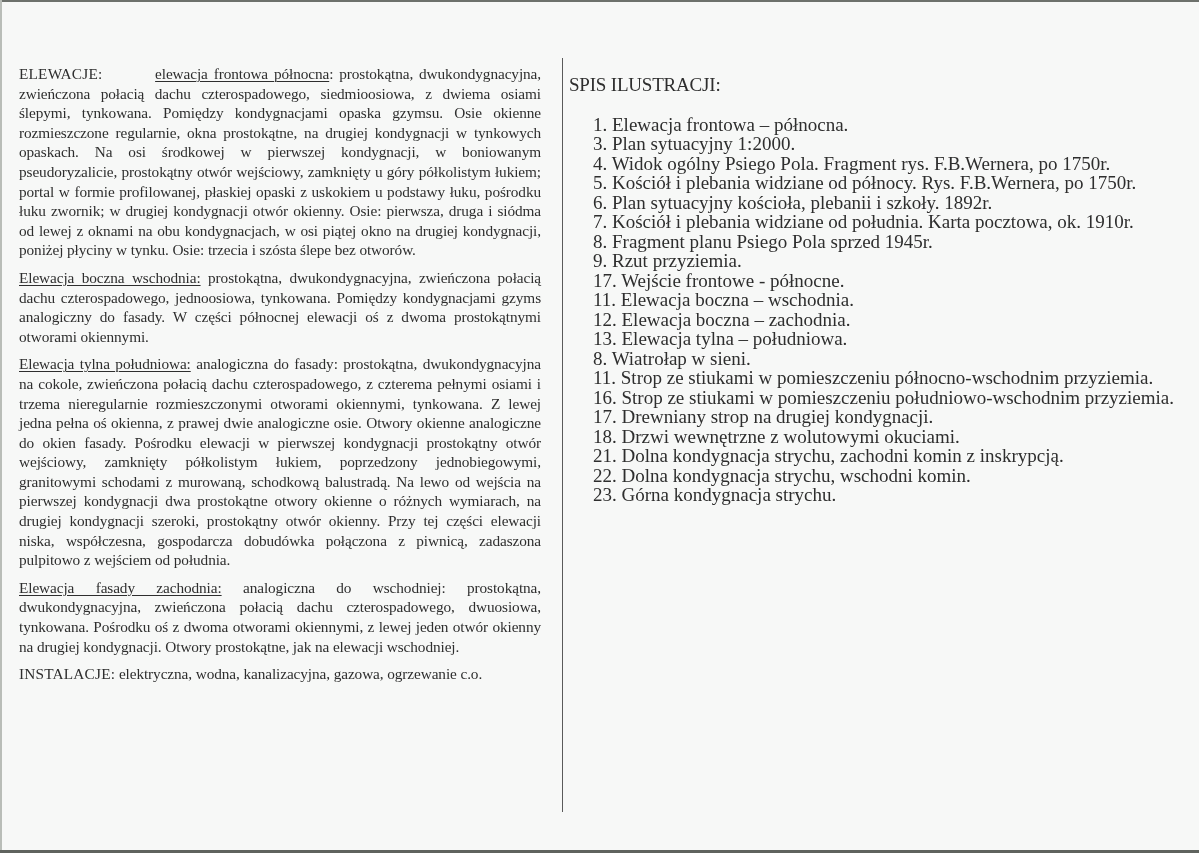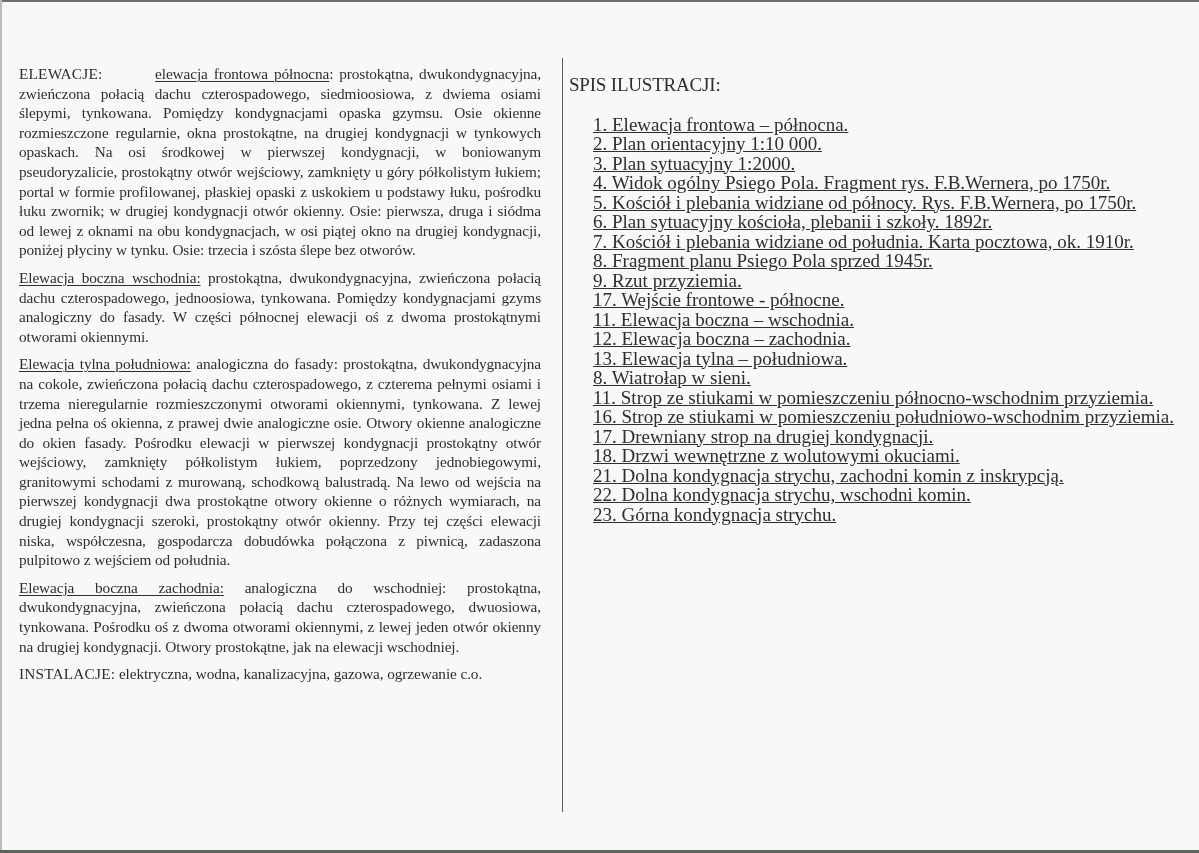--- a/index.html
+++ b/index.html
@@ -69,21 +69,20 @@
       line-height: 19.6px;
     }
     .right-col .title {
       margin: 0 0 20px 0;
       letter-spacing: -0.2px;
     }
     .right-col ol {
       list-style: none;
       margin: 0;
       padding: 0 0 0 24px;
-      text-decoration: underline;
     }
     .right-col li {
       white-space: nowrap;
       height: 19.5px;
     }
   </style>
 </head>
 <body>
 
 <div class="scan-edge-top"></div>
@@ -97,34 +96,33 @@
     &nbsp;&nbsp;&nbsp;&nbsp;&nbsp;&nbsp;&nbsp;
     <span class="u">elewacja frontowa północna</span><span>:</span><span> prostokątna, dwukondygnacyjna, zwieńczona połacią dachu czterospadowego, siedmioosiowa, z dwiema osiami ślepymi, tynkowana. Pomiędzy kondygnacjami opaska gzymsu. Osie okienne rozmieszczone regularnie, okna prostokątne, na drugiej kondygnacji w tynkowych opaskach. Na osi środkowej w pierwszej kondygnacji, w boniowanym pseudoryzalicie, prostokątny otwór wejściowy, zamknięty u góry półkolistym łukiem; portal w formie profilowanej, płaskiej opaski z uskokiem u podstawy łuku, pośrodku łuku zwornik; w drugiej kondygnacji otwór okienny. Osie: pierwsza, druga i siódma od lewej z oknami na obu kondygnacjach, w osi piątej okno na drugiej kondygnacji, poniżej płyciny w tynku. Osie: trzecia i szósta ślepe bez otworów.</span>
   </p>
   <p>
     <span class="u">Elewacja boczna wschodnia:</span><span> prostokątna, dwukondygnacyjna, zwieńczona połacią dachu czterospadowego, jednoosiowa, tynkowana. Pomiędzy kondygnacjami gzyms analogiczny do fasady. W części północnej elewacji oś z dwoma prostokątnymi otworami okiennymi.</span>
   </p>
   <p>
     <span class="u">Elewacja tylna południowa:</span><span> analogiczna do fasady: prostokątna, dwukondygnacyjna na cokole, zwieńczona połacią dachu czterospadowego, z czterema pełnymi osiami i trzema nieregularnie rozmieszczonymi otworami okiennymi, tynkowana. Z lewej jedna pełna oś okienna, z prawej dwie analogiczne osie. Otwory okienne analogiczne do okien fasady. Pośrodku elewacji w pierwszej kondygnacji prostokątny otwór wejściowy, zamknięty półkolistym łukiem, poprzedzony jednobiegowymi, granitowymi schodami z murowaną, schodkową balustradą. Na lewo od wejścia na pierwszej kondygnacji dwa prostokątne otwory okienne o różnych wymiarach, na drugiej kondygnacji szeroki, prostokątny otwór okienny. Przy tej części elewacji niska, współczesna, gospodarcza dobudówka połączona z piwnicą, zadaszona pulpitowo z wejściem od południa.</span>
   </p>
   <p>
-    <span class="u">Elewacja boczna zachodnia:</span><span> analogiczna do wschodniej: prostokątna, dwukondygnacyjna, zwieńczona połacią dachu czterospadowego, dwuosiowa, tynkowana. Pośrodku oś z dwoma otworami okiennymi, z lewej jeden otwór okienny na drugiej kondygnacji. Otwory prostokątne, jak na elewacji wschodniej.</span>
+    <span class="u">Elewacja fasady zachodnia:</span><span> analogiczna do wschodniej: prostokątna, dwukondygnacyjna, zwieńczona połacią dachu czterospadowego, dwuosiowa, tynkowana. Pośrodku oś z dwoma otworami okiennymi, z lewej jeden otwór okienny na drugiej kondygnacji. Otwory prostokątne, jak na elewacji wschodniej.</span>
   </p>
   <p>
     <span class="heading-caps">INSTALACJE:</span><span> elektryczna, wodna, kanalizacyjna, gazowa, ogrzewanie c.o.</span>
   </p>
 </div>
 
 <div class="divider"></div>
 
 <div class="right-col">
   <p class="title">SPIS ILUSTRACJI:</p>
   <ol>
     <li>1. Elewacja frontowa – północna.</li>
-    <li>2. Plan orientacyjny 1:10 000.</li>
     <li>3. Plan sytuacyjny 1:2000.</li>
     <li>4. Widok ogólny Psiego Pola. Fragment rys. F.B.Wernera, po 1750r.</li>
     <li>5. Kościół i plebania widziane od północy. Rys. F.B.Wernera, po 1750r.</li>
     <li>6. Plan sytuacyjny kościoła, plebanii i szkoły. 1892r.</li>
     <li>7. Kościół i plebania widziane od południa. Karta pocztowa, ok. 1910r.</li>
     <li>8. Fragment planu Psiego Pola sprzed 1945r.</li>
     <li>9. Rzut przyziemia.</li>
     <li>17. Wejście frontowe - północne.</li>
     <li>11. Elewacja boczna – wschodnia.</li>
     <li>12. Elewacja boczna – zachodnia.</li>

